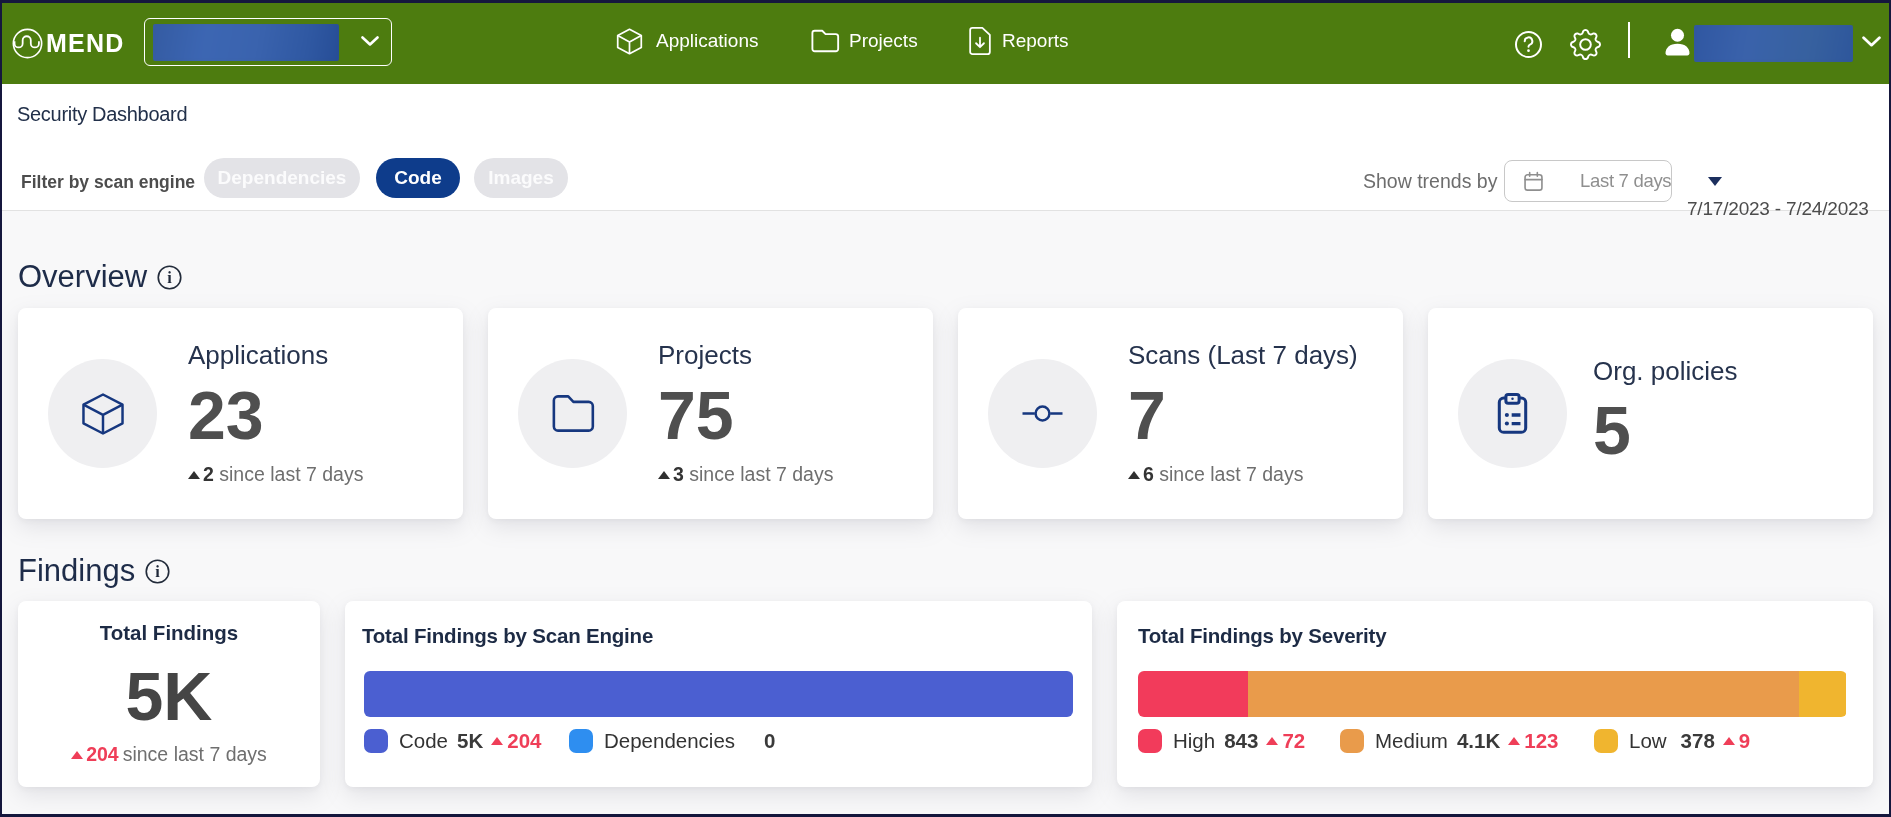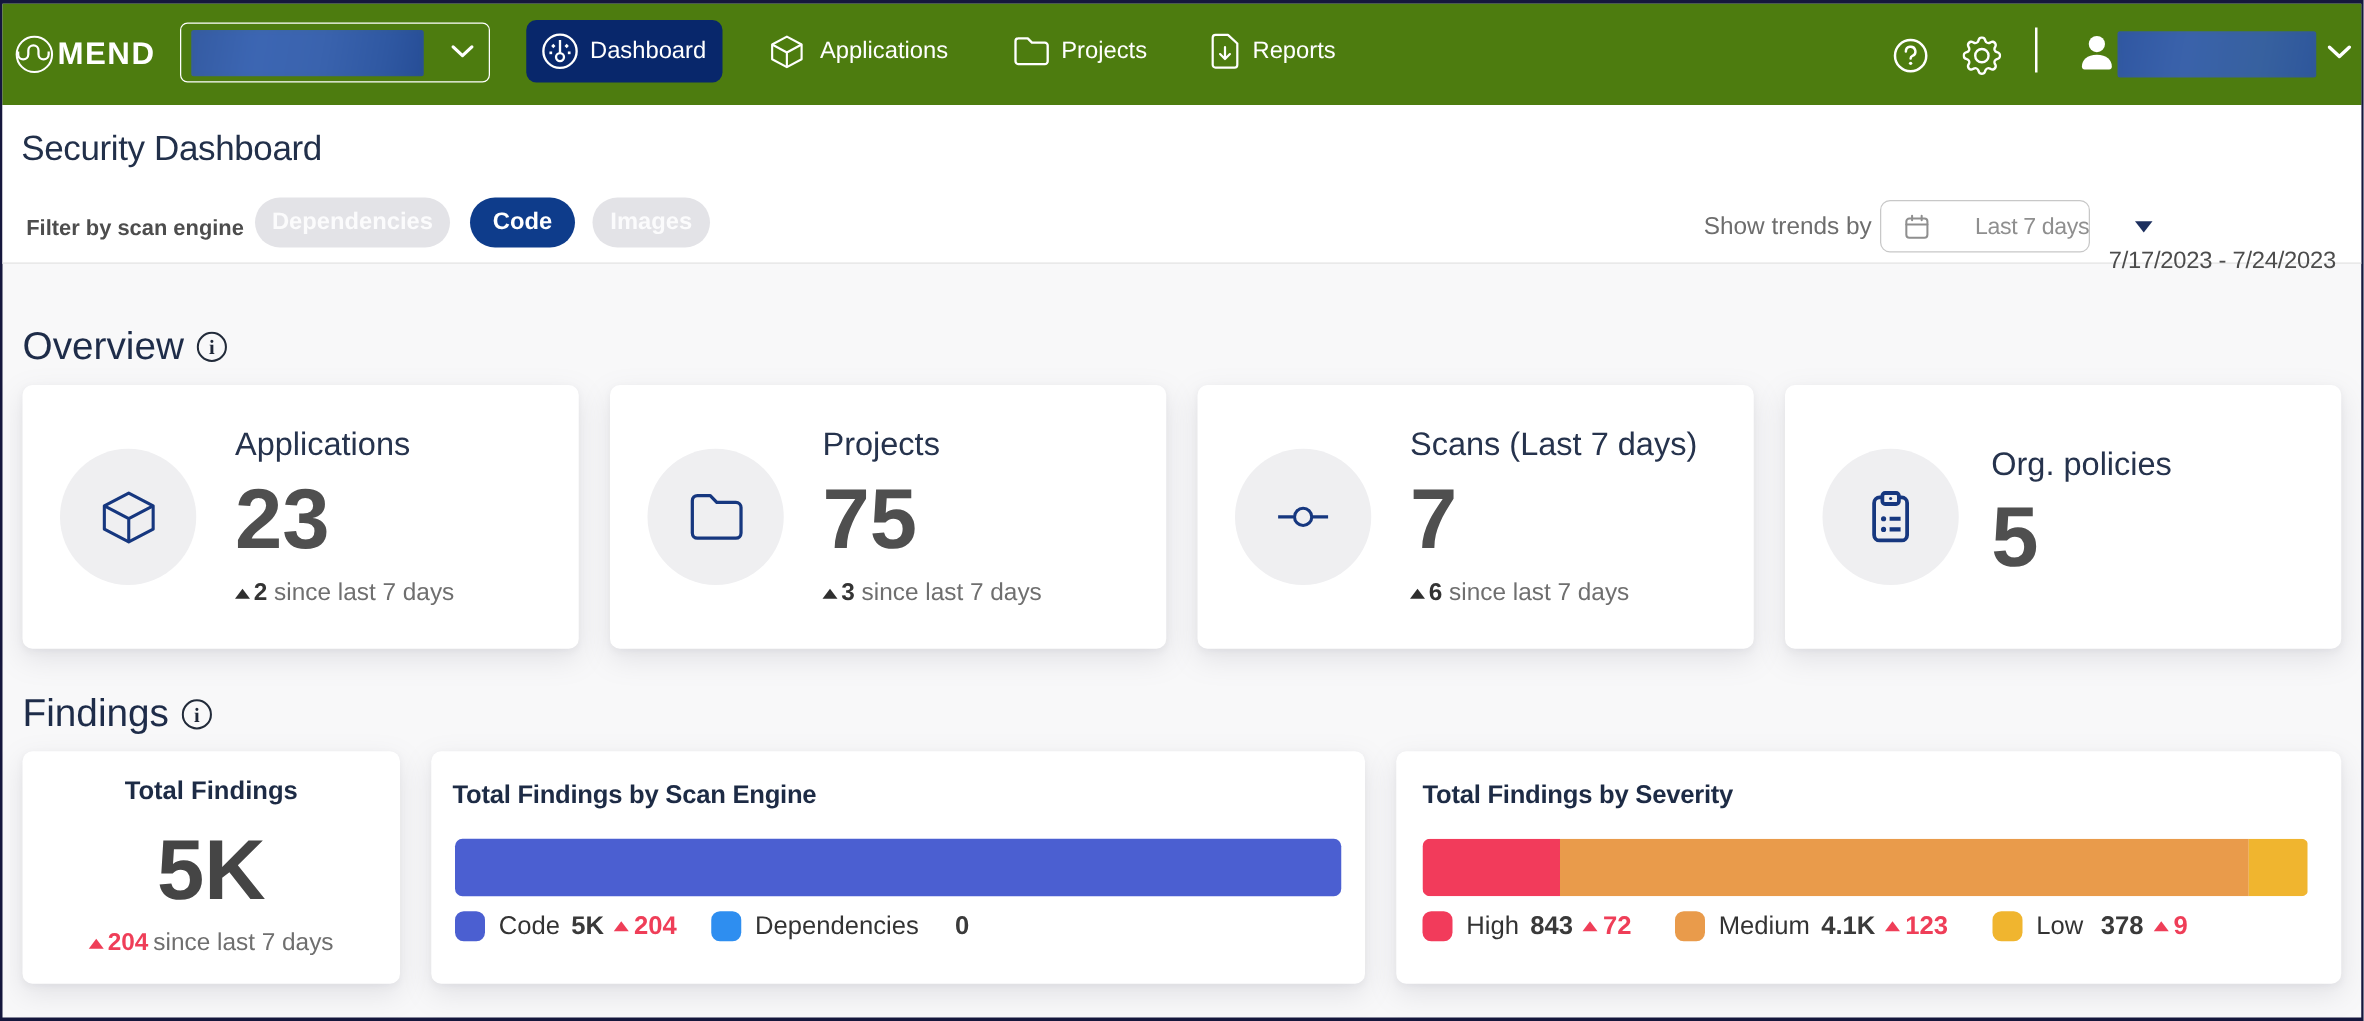--- a/index.html
+++ b/index.html
@@ -29,21 +29,21 @@
 #vline { position:absolute; left:1626px; top:19px; width:1.5px; height:36px; background:#fff; }
 #person { position:absolute; left:1661px; top:24px; }
 #userblur { position:absolute; left:1692px; top:22px; width:159px; height:37px; overflow:hidden; border-radius:2px; }
 #userblur div { position:absolute; left:-8px; top:-8px; width:175px; height:53px; filter:blur(5px);
   background:linear-gradient(100deg,#2e55a0 0%,#3a62ab 35%,#37619f 70%,#2c549b 100%); }
 #uchev { position:absolute; left:1860px; top:33px; }
 
 
 #band { position:absolute; left:0; top:81px; width:1887px; height:127px; background:#fff;
   border-bottom:1px solid #e2e2e2; }
-#h1 { position:absolute; left:15px; top:19px; font-size:28px; color:#22304a; letter-spacing:-0.3px; }
+#h1 { position:absolute; left:15px; top:19px; font-size:20px; color:#22304a; letter-spacing:-0.3px; }
 #filterrow { position:absolute; left:0; top:74px; width:100%; height:42px; }
 #flabel { position:absolute; left:19px; top:14px; font-size:17.5px; font-weight:bold; color:#4d4d4d; }
 .pill { position:absolute; top:0; height:40px; border-radius:20px; display:flex; align-items:center;
   justify-content:center; font-size:19px; font-weight:bold; }
 .pill.off { background:#e3e3e7; color:#fbfbfc; }
 #p-dep { left:202px; width:156px; }
 #p-code { left:374px; width:84px; background:#0e3c8b; color:#fff; }
 #p-img { left:472px; width:94px; }
 #showtrends { position:absolute; left:1361px; top:12px; font-size:19.5px; color:#6d6d6d; }
 #datedd { position:absolute; left:1502px; top:2px; width:168px; height:42px; border:1px solid #c8c8c8;
@@ -112,32 +112,20 @@
       <span class="word">MEND</span>
     </div>
     <div class="nv" id="orgdd">
       <div id="orgblur">
           <div></div>
         </div>
       <svg width="18" height="11" viewBox="0 0 18 11" fill="none" stroke="#fff" stroke-width="2.6" stroke-linecap="round" stroke-linejoin="round">
           <path d="M1.5 1.5 L9 8.5 L16.5 1.5"></path>
         </svg>
     </div>
-    <div class="nv navbtn" id="btn-dash">
-      <svg class="ic" width="30" height="30" viewBox="0 0 32 32" fill="none" stroke="#fff" stroke-width="2">
-        <circle cx="16" cy="16" r="14.2"></circle>
-        <path d="M16 6.3 V17.2"></path>
-        <circle cx="16" cy="21" r="3.4"></circle>
-        <rect x="9" y="10.2" width="2.6" height="2.6" fill="#fff" stroke="none" transform="rotate(45 10.3 11.5)"></rect>
-        <rect x="20.4" y="10.2" width="2.6" height="2.6" fill="#fff" stroke="none" transform="rotate(45 21.7 11.5)"></rect>
-        <rect x="7" y="16.2" width="2.3" height="2.3" fill="#fff" stroke="none"></rect>
-        <rect x="22.7" y="16.2" width="2.3" height="2.3" fill="#fff" stroke="none"></rect>
-      </svg>
-      <span>Dashboard</span>
-    </div>
     <div class="nv navbtn" id="btn-apps">
       <svg class="ic" width="29" height="29" viewBox="0 0 32 32" fill="none" stroke="#fff" stroke-width="1.9" stroke-linejoin="round">
         <path d="M16 2.5 L29 9.5 V22.5 L16 29.5 L3 22.5 V9.5 Z"></path>
         <path d="M3 9.5 L16 16.5 L29 9.5 M16 16.5 V29.5"></path>
       </svg>
       <span>Applications</span>
     </div>
     <div class="nv navbtn" id="btn-proj">
       <svg class="ic" width="30" height="28" viewBox="0 0 32 30" fill="none" stroke="#fff" stroke-width="2" stroke-linejoin="round">
         <path d="M2.5 6.5 a2.5 2.5 0 0 1 2.5 -2.5 h8 l3.6 3.6 h11 a2.5 2.5 0 0 1 2.5 2.5 v13.4 a2.5 2.5 0 0 1 -2.5 2.5 h-22.6 a2.5 2.5 0 0 1 -2.5 -2.5 Z"></path>

